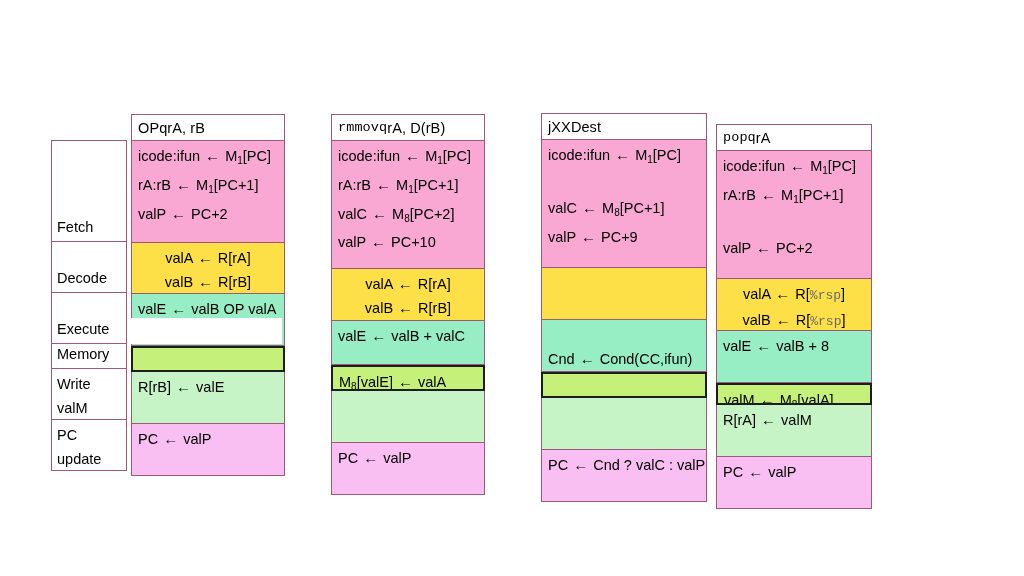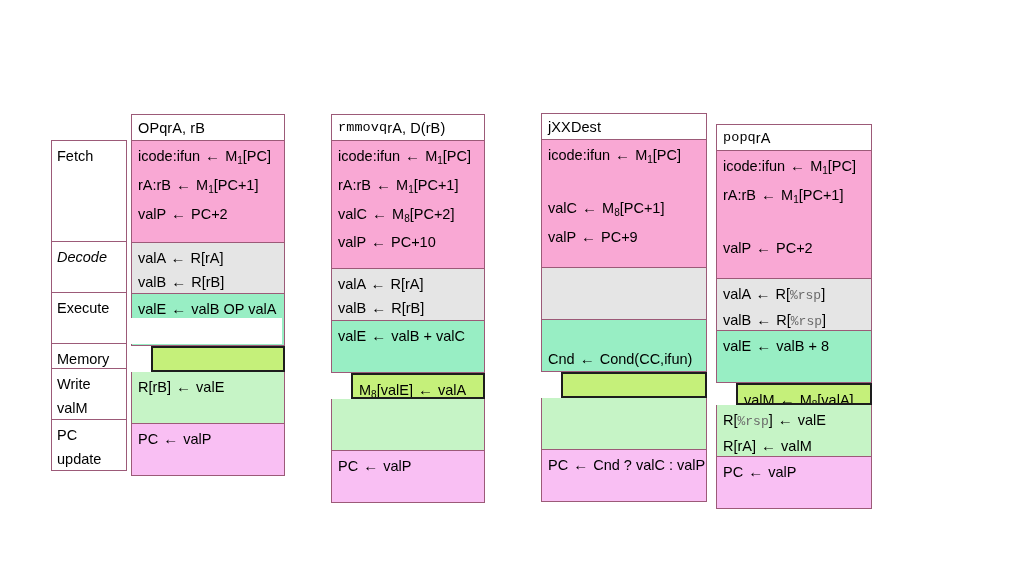--- a/index.html
+++ b/index.html
@@ -32,57 +32,57 @@
     border:1.2px solid #9c5a78;
     border-top:none;
     padding:3px 6px 2px 6px;
     font-size:14.5px;
     line-height:24px;
     white-space:nowrap;
     overflow:hidden;
   }
   .cell.topb{border-top:1.2px solid #9c5a78;}
   .cell .mono{font-family:"Liberation Mono", monospace;font-size:13px;color:#6a6a6a;}
-  .cell.mem{border:2px solid #1d1d1d;margin-left:20px;}
+  .cell.mem{border:2px solid #1d1d1d;}
 
   
   .stage{
     box-sizing:border-box;
     border:1.2px solid #9c5a78;
     background:#ffffff;
     font-size:14.5px;
     line-height:24px;
     padding:3px 5px 2px 5px;
-    display:flex;flex-direction:column;justify-content:flex-start;
+    display:flex;flex-direction:column;justify-content:flex-end;
     white-space:nowrap;
   }
   .stage.two{justify-content:flex-start;}
 
   
   .c-fetch{background:#f9a8d4;}
   .c-white{background:#ffffff;}
-  .c-decode{background:#e5e5e5;}
+  .c-decode{background:#fde047;text-align:center;}
   .c-exec{background:#98eec4;}
   .c-mem{background:#c5f07a;}
   .c-wb{background:#c6f4c6;}
   .c-pc{background:#f9bff3;}
 
   .sub{font-size:10px;vertical-align:-0.28em;letter-spacing:0;}
   .arr{font-size:15px;padding:0 1px;}
 </style>
 </head>
 <body>
 
 <div class="board">
 
   <div class="col" style="left:51px; top:140px; width:76px;">
     <div class="stage" style="height:102px;">
       <div>Fetch</div>
     </div>
-    <div class="stage" style="height:52px;margin-top:-1px;font-style:italic;">
+    <div class="stage" style="height:52px;margin-top:-1px;">
       <div>Decode</div>
     </div>
     <div class="stage" style="height:52px;margin-top:-1px;">
       <div>Execute</div>
     </div>
     <div class="stage" style="height:26px;margin-top:-1px;">
       <div>Memory</div>
     </div>
     <div class="stage two" style="height:52px;margin-top:-1px;">
       <div>Write</div>
@@ -130,21 +130,21 @@
     <div class="cell c-fetch" style="height:128px;">
       <div>icode:ifun <span class="arr">←</span> M<span class="sub">1</span>[PC]</div>
       <div>rA:rB <span class="arr">←</span> M<span class="sub">1</span>[PC+1]</div>
       <div>valC <span class="arr">←</span> M<span class="sub">8</span>[PC+2]</div>
       <div>valP <span class="arr">←</span> PC+10</div>
     </div>
     <div class="cell c-decode" style="height:52px;">
       <div>valA <span class="arr">←</span> R[rA]</div>
       <div>valB <span class="arr">←</span> R[rB]</div>
     </div>
-    <div class="cell c-exec" style="height:52px;">
+    <div class="cell c-exec" style="height:44px;">
       <div>valE <span class="arr">←</span> valB + valC</div>
     </div>
     <div class="cell c-mem mem" style="height:26px;">
       <div>M<span class="sub">8</span>[valE] <span class="arr">←</span> valA</div>
     </div>
     <div class="cell c-wb" style="height:52px;"></div>
     <div class="cell c-pc" style="height:52px;">
       <div>PC <span class="arr">←</span> valP</div>
     </div>
   </div>
@@ -187,21 +187,20 @@
       <div>valA <span class="arr">←</span> R[<span class="mono">%rsp</span>]</div>
       <div>valB <span class="arr">←</span> R[<span class="mono">%rsp</span>]</div>
     </div>
     <div class="cell c-exec" style="height:52px;">
       <div>valE <span class="arr">←</span> valB + 8</div>
     </div>
     <div class="cell c-mem mem" style="height:22px;">
       <div>valM <span class="arr">←</span> M<span class="sub">8</span>[valA]</div>
     </div>
     <div class="cell c-wb" style="height:52px;">
-      <div>R[<span class="mono">%rsp</span>] <span class="arr">←</span> valE</div>
       <div>R[rA] <span class="arr">←</span> valM</div>
     </div>
     <div class="cell c-pc" style="height:52px;">
       <div>PC <span class="arr">←</span> valP</div>
     </div>
   </div>
 
 </div>
 
 </body></html>

